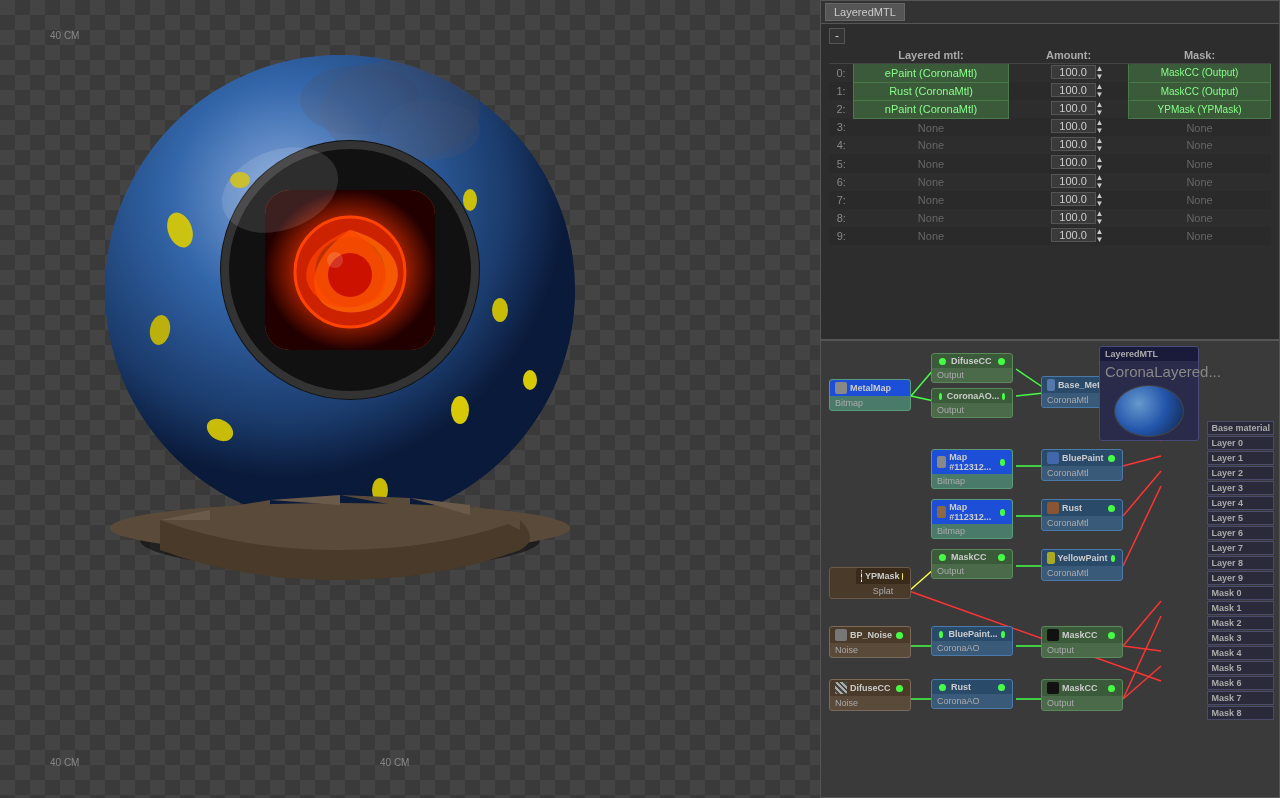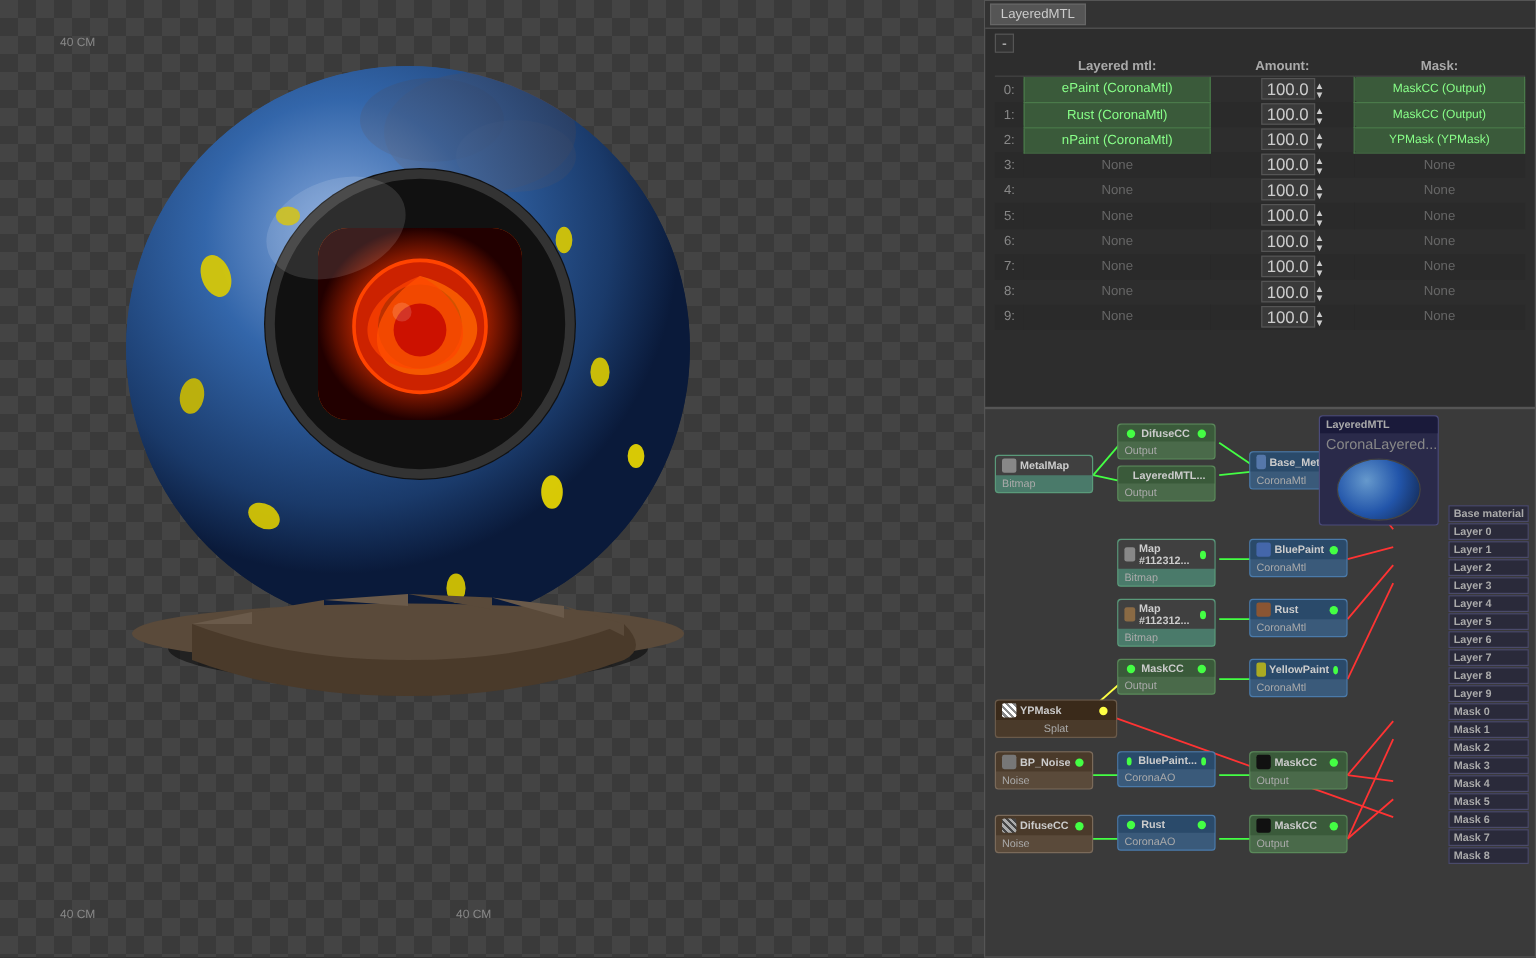--- a/index.html
+++ b/index.html
@@ -171,21 +171,21 @@
     .mtl-table tr:nth-child(even) td {
       background: #2a2a2a;
     }
 
     .amount-input {
       width: 45px;
       background: #3a3a3a;
       border: 1px solid #555;
       color: #ccc;
       text-align: center;
-      font-size: 14px;
+      font-size: 11px;
       margin-left: 17px;
     }
 
     
     #node-graph {
       position: absolute;
       right: 0;
       top: 340px;
       width: 460px;
       height: 458px;
@@ -212,21 +212,21 @@
       gap: 3px;
     }
 
     .node-body {
       padding: 2px 5px;
       font-size: 9px;
       border-radius: 0 0 3px 3px;
     }
 
     .node-bitmap { background: #4a7a6a; border: 1px solid #5a9a7a; }
-    .node-bitmap .node-header { background: #404040; }
+    .node-bitmap .node-header { background: #1d4ed8; }
 
     .node-coronamtl { background: #3a5a7a; border: 1px solid #4a7aaa; }
     .node-coronamtl .node-header { background: #2a4a6a; }
 
     .node-output { background: #4a6a4a; border: 1px solid #5a8a5a; }
     .node-output .node-header { background: #3a5a3a; }
 
     .node-noise { background: #5a4a3a; border: 1px solid #7a6a5a; }
     .node-noise .node-header { background: #4a3a2a; }
 
@@ -540,21 +540,21 @@
       <span class="connector-dot-green"></span>
       <span style="font-size:9px;">DifuseCC</span>
       <span class="connector-dot-green" style="margin-left:auto;"></span>
     </div>
     <div class="node-body" style="color:#aaa;">Output</div>
   </div>
 
   <div class="node node-output" style="left:110px; top:47px; width:82px;">
     <div class="node-header">
       <span class="connector-dot-green"></span>
-      <span style="font-size:9px;">LayeredMTL...</span>
+      <span style="font-size:9px;">CoronaAO...</span>
       <span class="connector-dot-green" style="margin-left:auto;"></span>
     </div>
     <div class="node-body" style="color:#aaa;">Output</div>
   </div>
 
   <div class="node node-coronamtl" style="left:220px; top:35px; width:82px;">
     <div class="node-header">
       <span style="width:12px;height:12px;background:#5577aa;display:inline-block;border-radius:2px;"></span>
       <span style="font-size:9px;">Base_Metal</span>
       <span class="connector-dot-green" style="margin-left:auto;"></span>
@@ -609,21 +609,21 @@
 
   <div class="node node-coronamtl" style="left:220px; top:208px; width:82px;">
     <div class="node-header">
       <span style="width:12px;height:12px;background:#aaaa22;display:inline-block;border-radius:2px;"></span>
       <span style="font-size:9px;">YellowPaint</span>
       <span class="connector-dot-green" style="margin-left:auto;"></span>
     </div>
     <div class="node-body" style="color:#aaa;">CoronaMtl</div>
   </div>
 
-  <div class="node node-splat" style="left:8px; top:242px; width:102px;">
+  <div class="node node-splat" style="left:8px; top:226px; width:82px;padding-left:26px;">
     <div class="node-header">
       <span style="width:12px;height:12px;background:#aaa;display:inline-block;border-radius:2px; background: repeating-linear-gradient(45deg,#fff,#fff 2px,#888 2px,#888 4px);"></span>
       <span style="font-size:9px;">YPMask</span>
       <span class="connector-dot-yellow" style="margin-left:auto;"></span>
     </div>
     <div class="node-body" style="color:#aaa;text-align:center;">Splat</div>
   </div>
 
   <div class="node node-noise" style="left:8px; top:285px; width:82px;">
     <div class="node-header">
@@ -676,21 +676,21 @@
       <span style="font-size:9px;">MaskCC</span>
       <span class="connector-dot-green" style="margin-left:auto;"></span>
     </div>
     <div class="node-body" style="color:#aaa;">Output</div>
   </div>
 
   <div class="node-layered" style="position:absolute; right:80px; top:5px; width:100px; background:#2a2a4a; border:1px solid #4a4a7a; border-radius:3px;">
     <div class="node-header" style="background:#1a1a3a; padding:2px 5px; border-radius:3px 3px 0 0; font-size:9px; color:#aaa;">
       <span>LayeredMTL</span>
     </div>
-    <div style="padding:2px 5px; font-size:12px; color:#888;">CoronaLayered...</div>
+    <div style="padding:2px 5px; font-size:15px; color:#888;">CoronaLayered...</div>
 
     <div style="width:70px; height:52px; margin:3px auto; border-radius:50%; background: radial-gradient(circle at 35% 35%, #6699cc, #2255aa, #112244); border:1px solid #444;"></div>
   </div>
 
   <div style="position:absolute; right:5px; top:80px; display:flex; flex-direction:column; gap:1px;font-weight:bold;">
     <div class="right-label">Base material</div>
     <div class="right-label">Layer 0</div>
     <div class="right-label">Layer 1</div>
     <div class="right-label">Layer 2</div>
     <div class="right-label">Layer 3</div>

